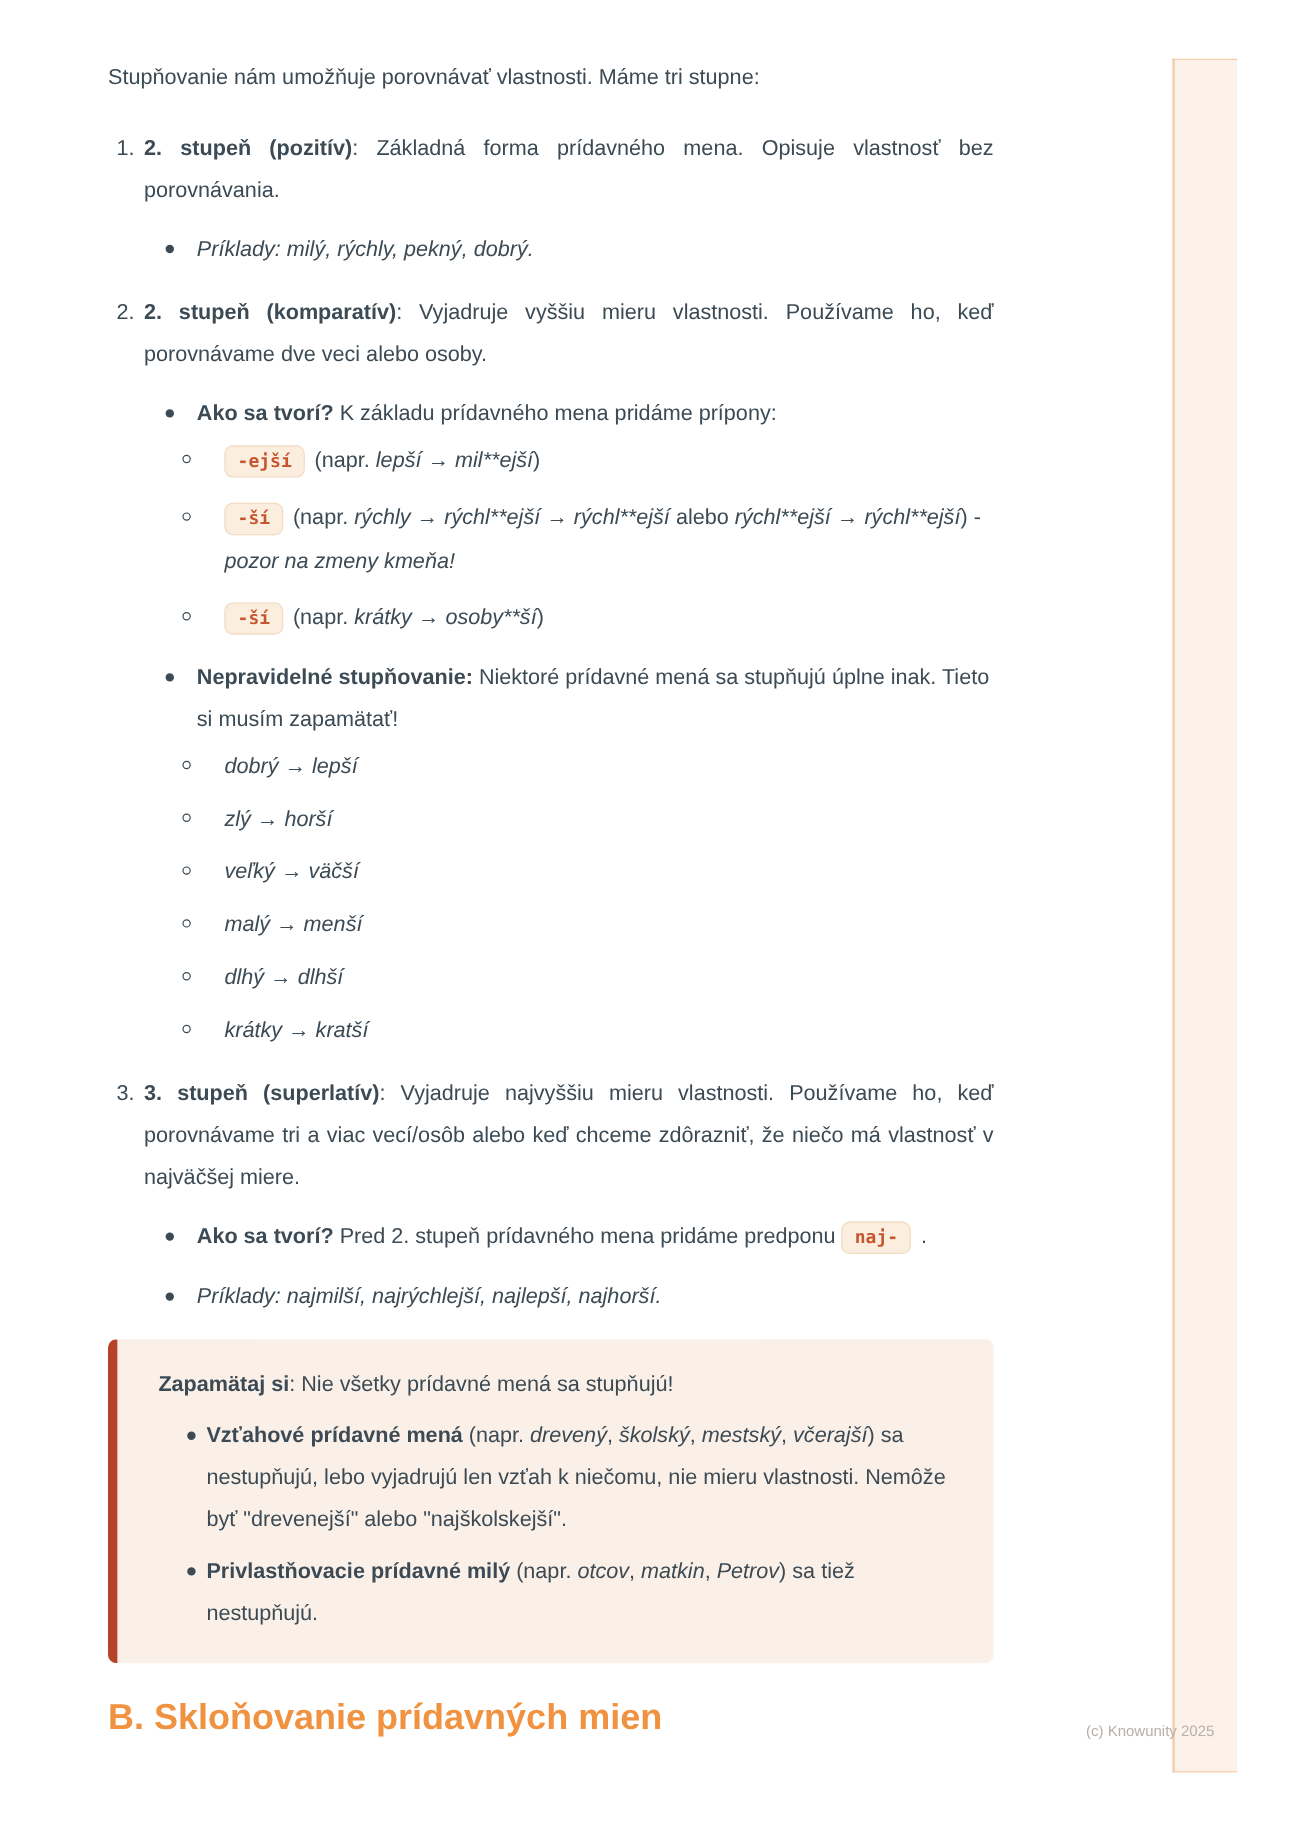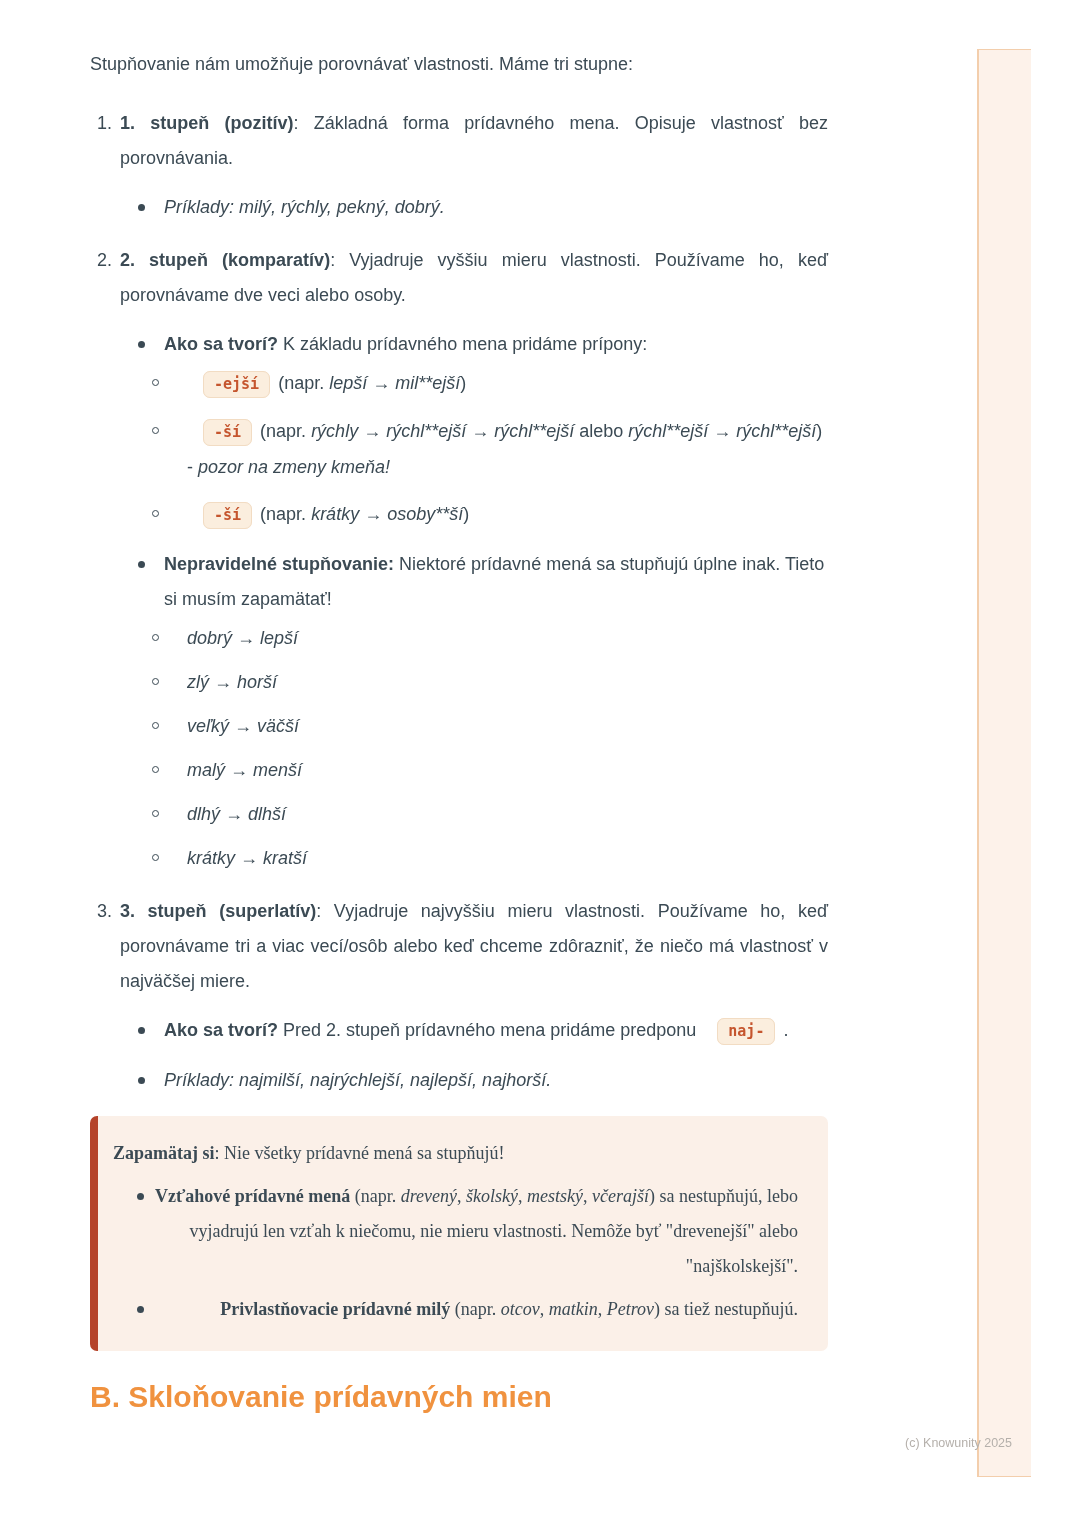--- a/index.html
+++ b/index.html
@@ -65,37 +65,36 @@
   .seg-i{font-style:italic;}
   .code-badge{
     font-family:"DejaVu Sans Mono", monospace;
     font-size:15px;
     font-weight:700;
     color:var(--badgeText, #C5552E);
     background:var(--badgeBg, #FBEEDE);
     border:1px solid var(--badgeBorder, #F2DCC3);
     border-radius:7px;
     padding:3px 10px 4px 10px;
-    margin:0 3px 0 16px;
+    margin:0 3px 0 0;
     white-space:nowrap;
   }
   
   .callout{
     margin-top:16px;
     width:738px;
     box-sizing:border-box;
     background:var(--calloutBg, #FBF0E8);
     border-left:8px solid var(--calloutBar, #B5432A);
     border-radius:7px;
-    padding:20px 30px 24px 15px;
-    font-family:Liberation Serif, serif;
+    padding:20px 30px 24px 34px;
   }
   .callout .c-title{margin-bottom:8px;}
   .c-list{margin-top:0;}
-  .cli{position:relative;padding-left:40px;margin-bottom:8px;text-align:right;}
+  .cli{position:relative;padding-left:40px;margin-bottom:8px;}
   .cli:last-child{margin-bottom:0;}
   .cli::before{
     content:"";position:absolute;left:24px;top:14px;
     width:7px;height:7px;border-radius:50%;
     background:var(--text, #3B4A54);
   }
   
   .section-heading{
     margin:26px 0 0 0;
     font-size:30px;
@@ -118,21 +117,21 @@
 <div class="page">
 
   <div class="side-strip"></div>
 
   <div class="content">
 
     <p class="para intro">Stupňovanie nám umožňuje porovnávať vlastnosti. Máme tri stupne:</p>
 
     <div class="oli">
       <span class="onum">1.</span>
-      <div class="para just"><span class="seg-b">1. stupeň (pozitív)</span><span class="seg">: Základná forma prídavného mena. Opisuje vlastnosť bez porovnávania.</span></div>
+      <div class="para just"><span class="seg-b">2. stupeň (pozitív)</span><span class="seg">: Základná forma prídavného mena. Opisuje vlastnosť bez porovnávania.</span></div>
       <div class="l2">
         <div class="li2">
           <div class="para"><span class="seg-i">Príklady: milý, rýchly, pekný, dobrý.</span></div>
         </div>
       </div>
     </div>
 
     <div class="oli">
       <span class="onum">2.</span>
       <div class="para just"><span class="seg-b">2. stupeň (komparatív)</span><span class="seg">: Vyjadruje vyššiu mieru vlastnosti. Používame ho, keď porovnávame dve veci alebo osoby.</span></div>

